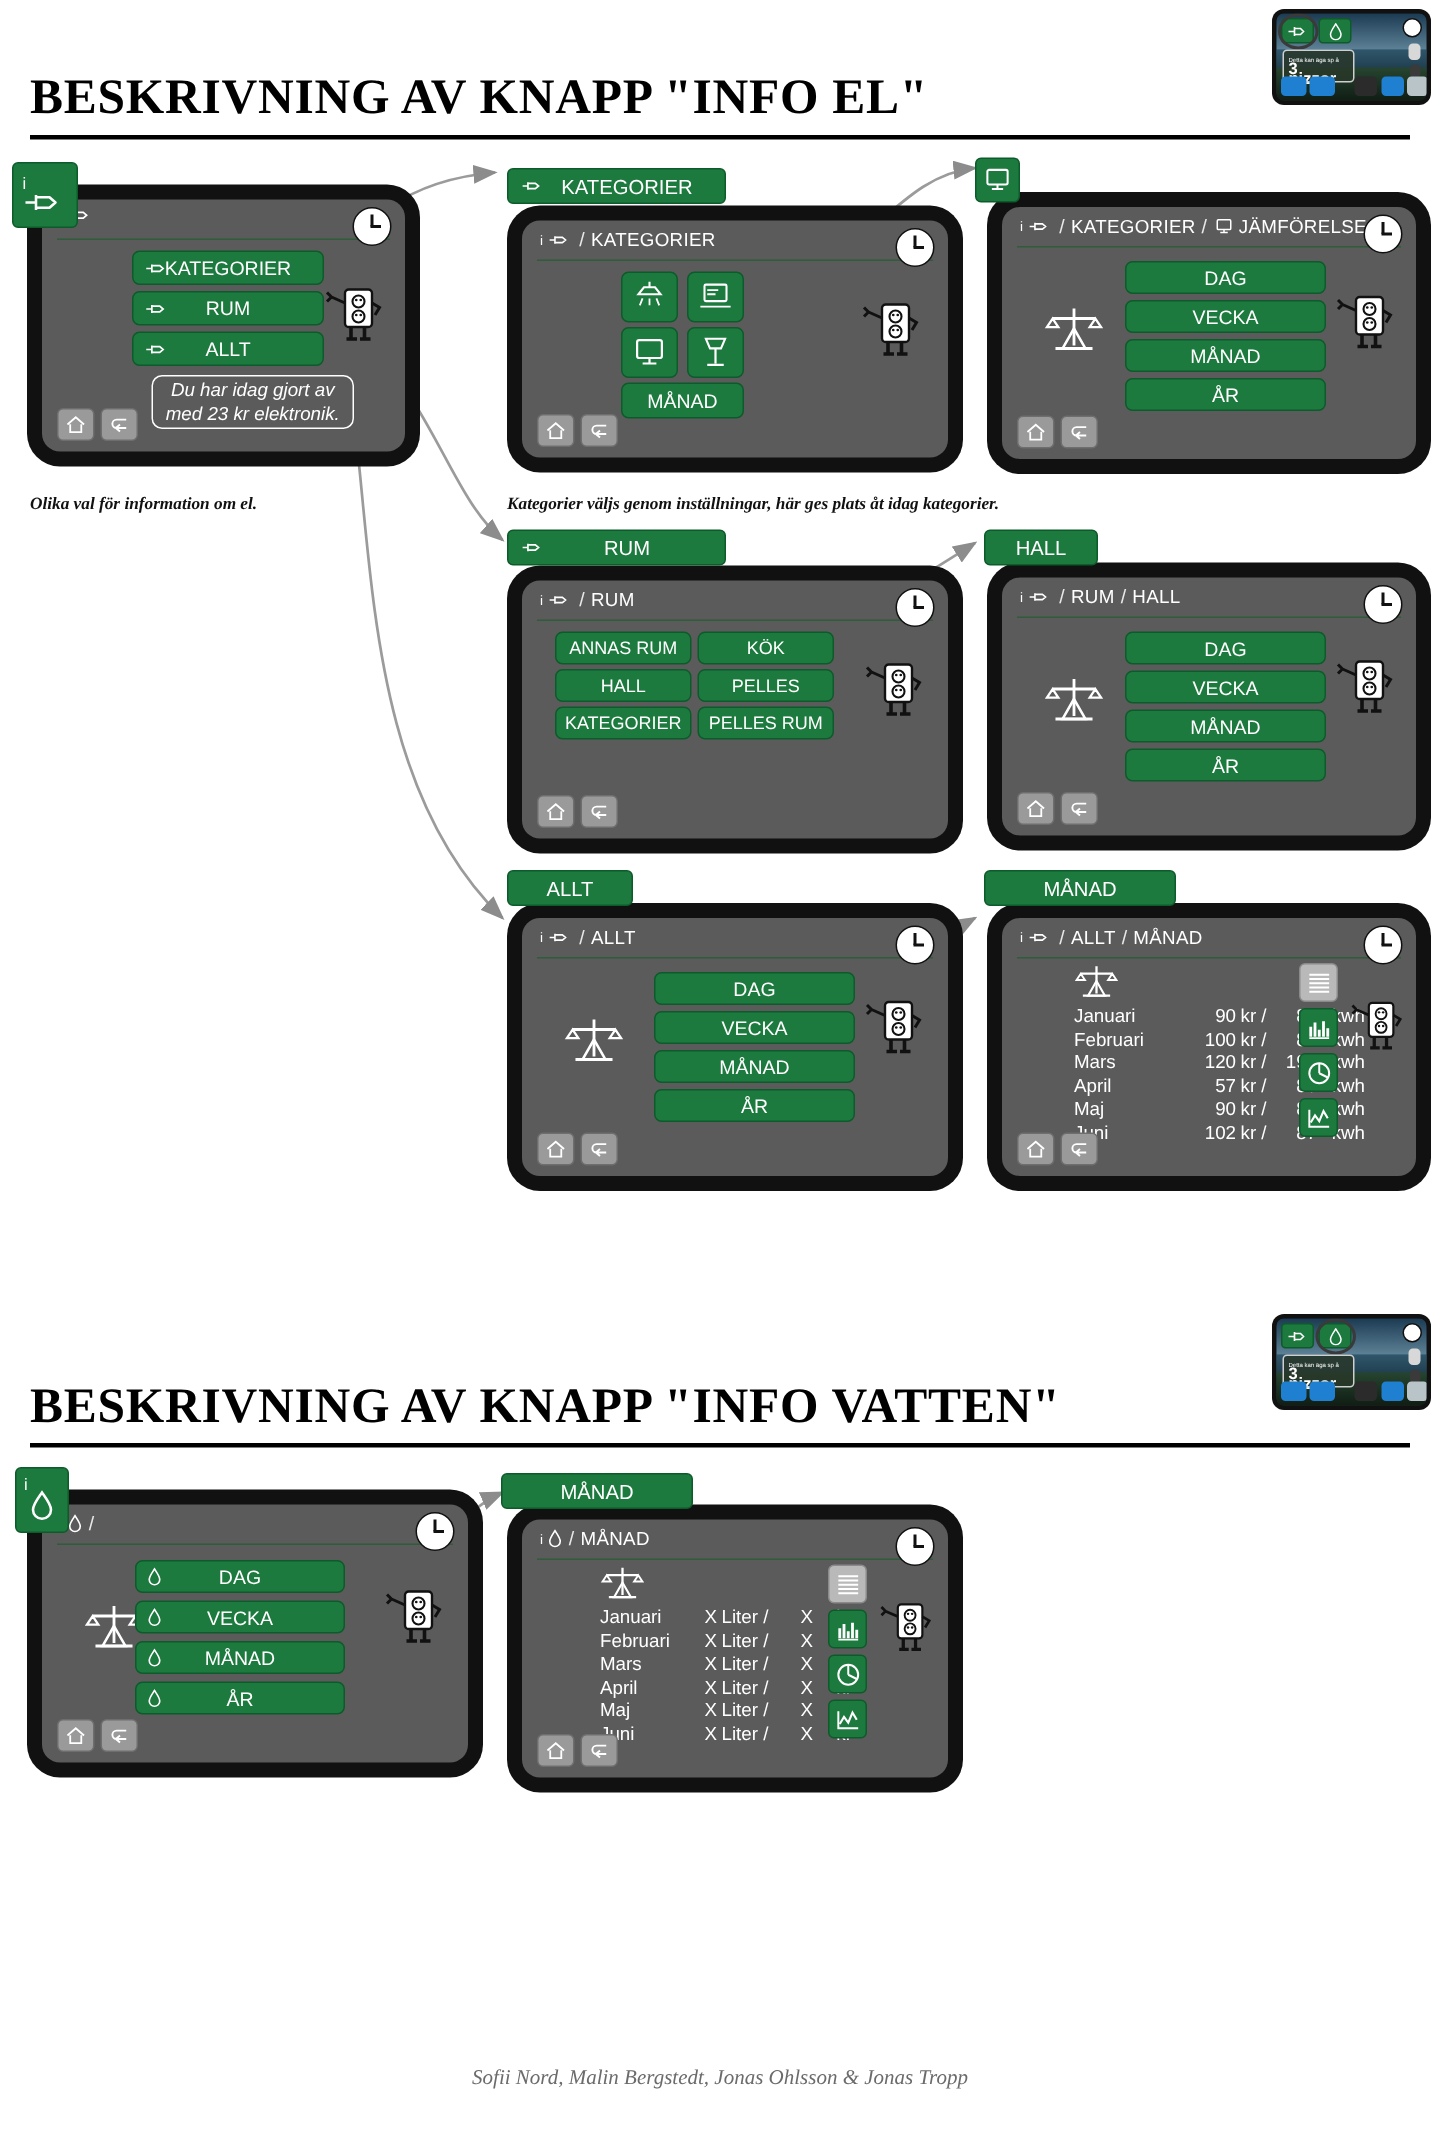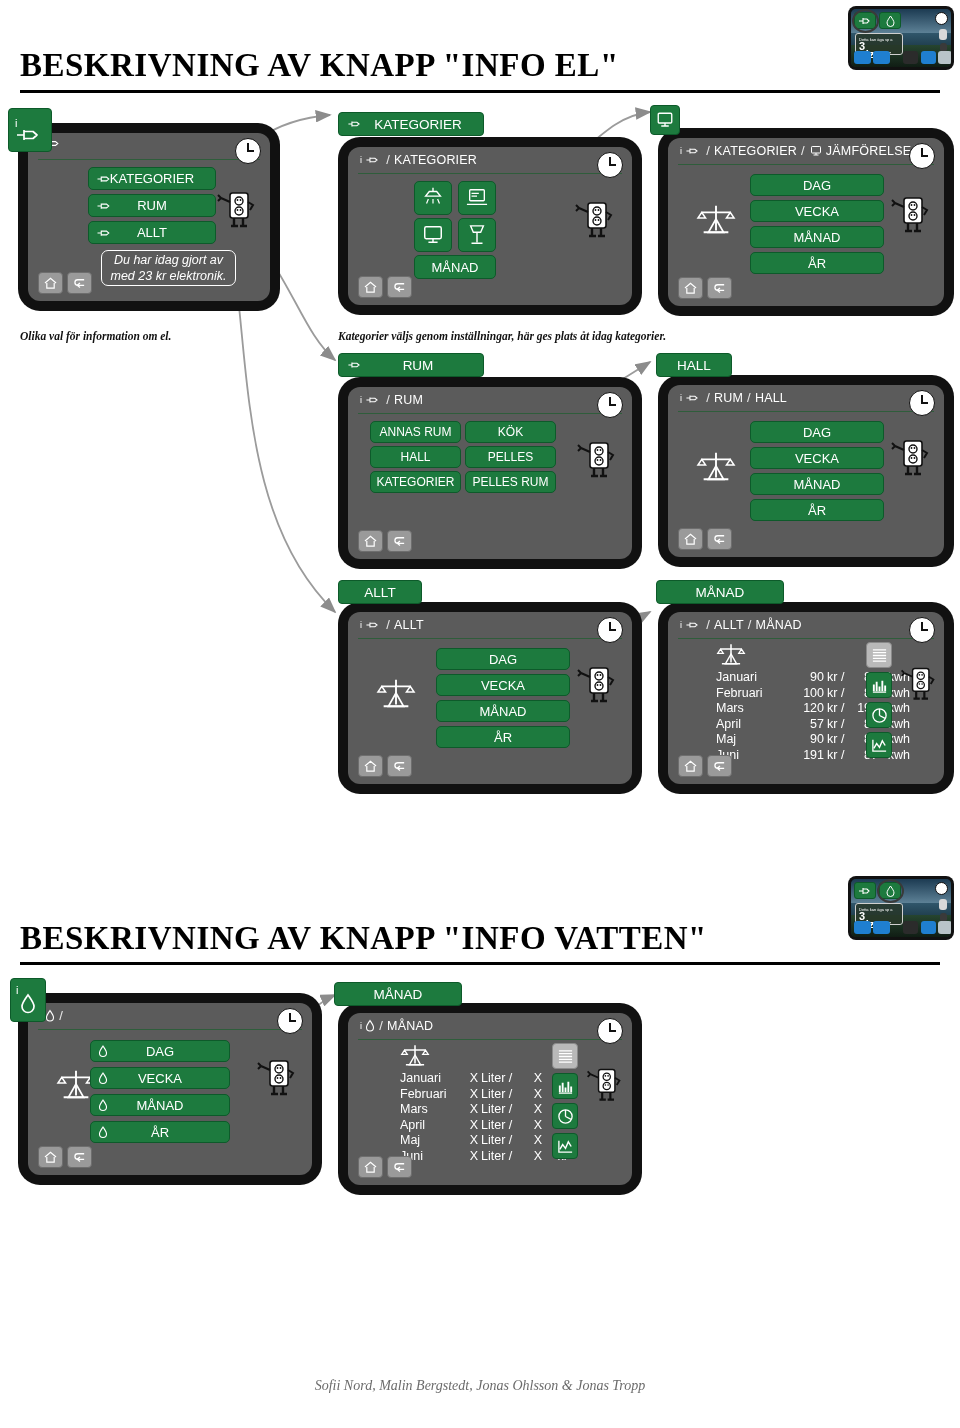--- a/index.html
+++ b/index.html
@@ -757,21 +757,21 @@
       </div>
       <div class="row">
         <span class="c-month">Maj</span>
         <span class="c-a">90</span>
         <span class="c-u1">kr /</span>
         <span class="c-b">80</span>
         <span class="c-u2">kwh</span>
       </div>
       <div class="row">
         <span class="c-month">Juni</span>
-        <span class="c-a">191</span>
+        <span class="c-a">102</span>
         <span class="c-u1">kr /</span>
         <span class="c-b">87</span>
         <span class="c-u2">kwh</span>
       </div>
     </div>
     <div class="viewcol" style="left:198px; top:30px;">
       <div class="viewbtn grey">
         <svg width="17" height="17" viewBox="0 0 18 18">
             <path d="M2 3h14M2 6h14M2 9h14M2 12h14M2 15h14" stroke="#fff" stroke-width="1.4"></path>
           </svg>

